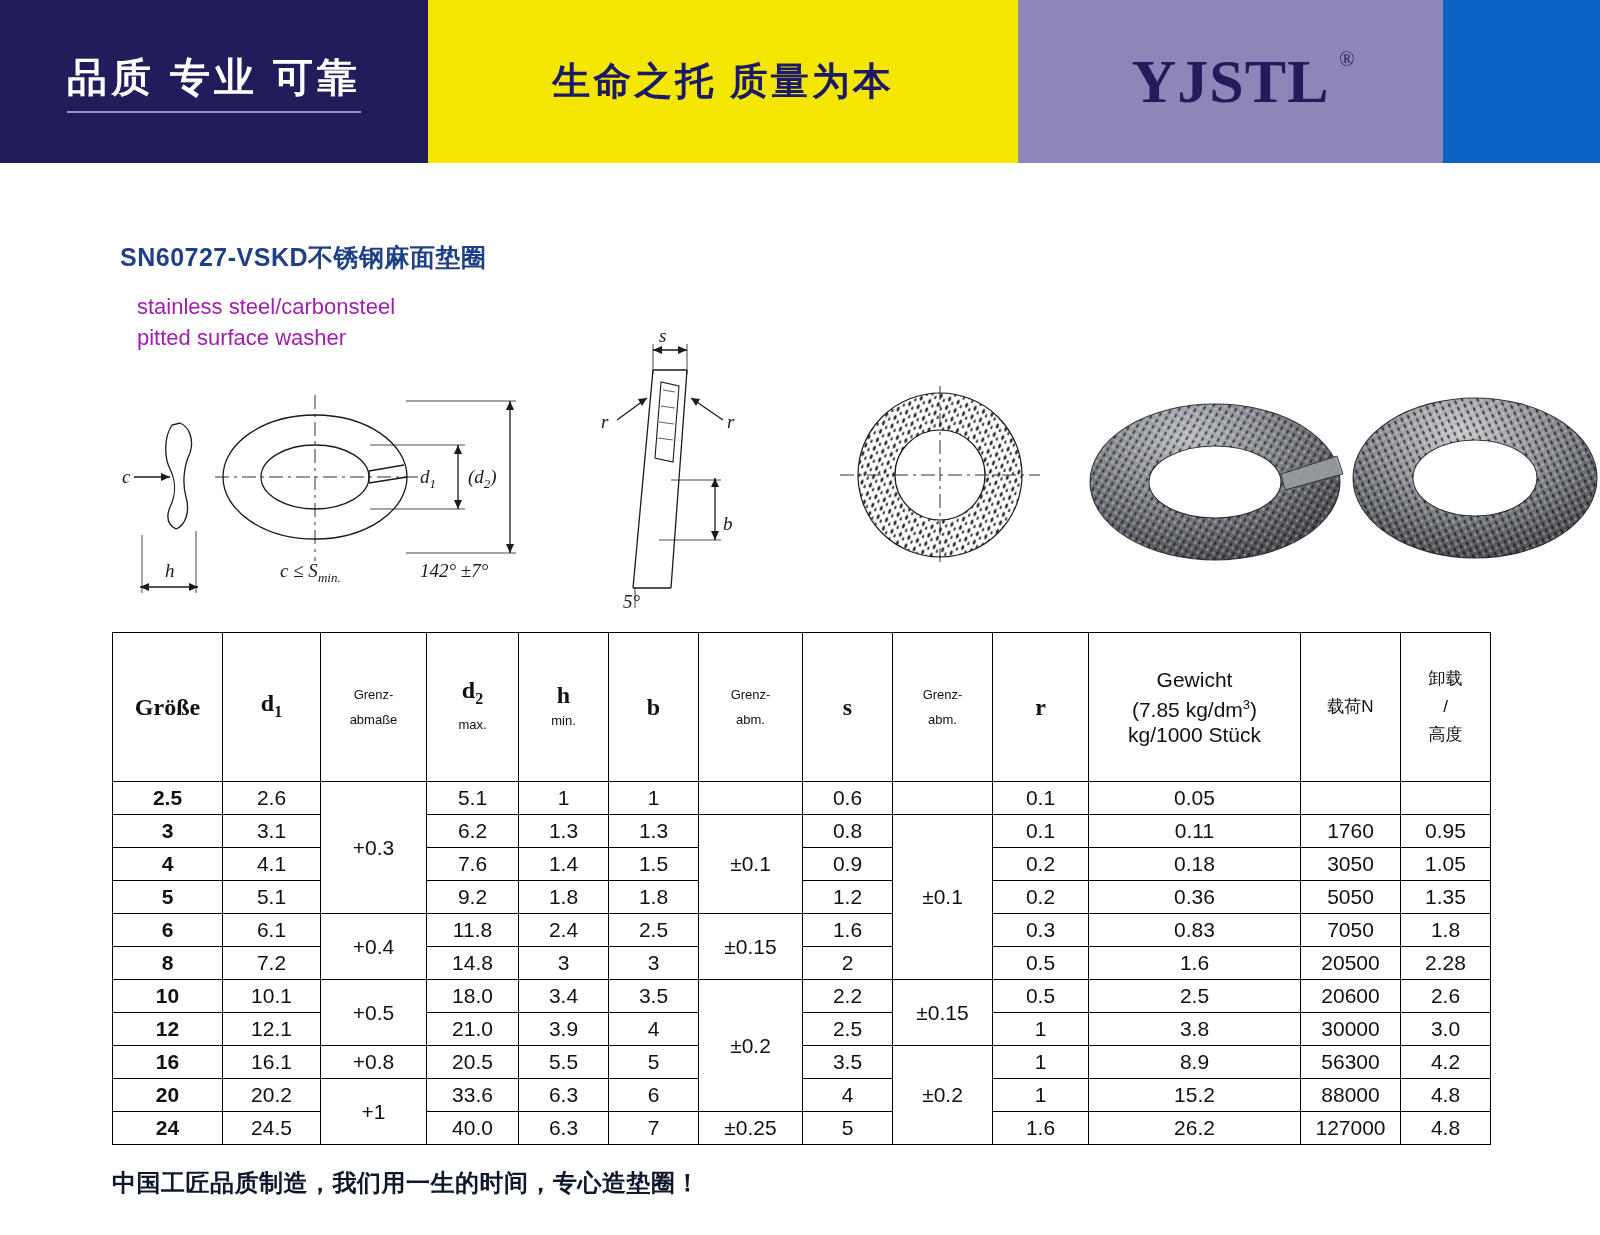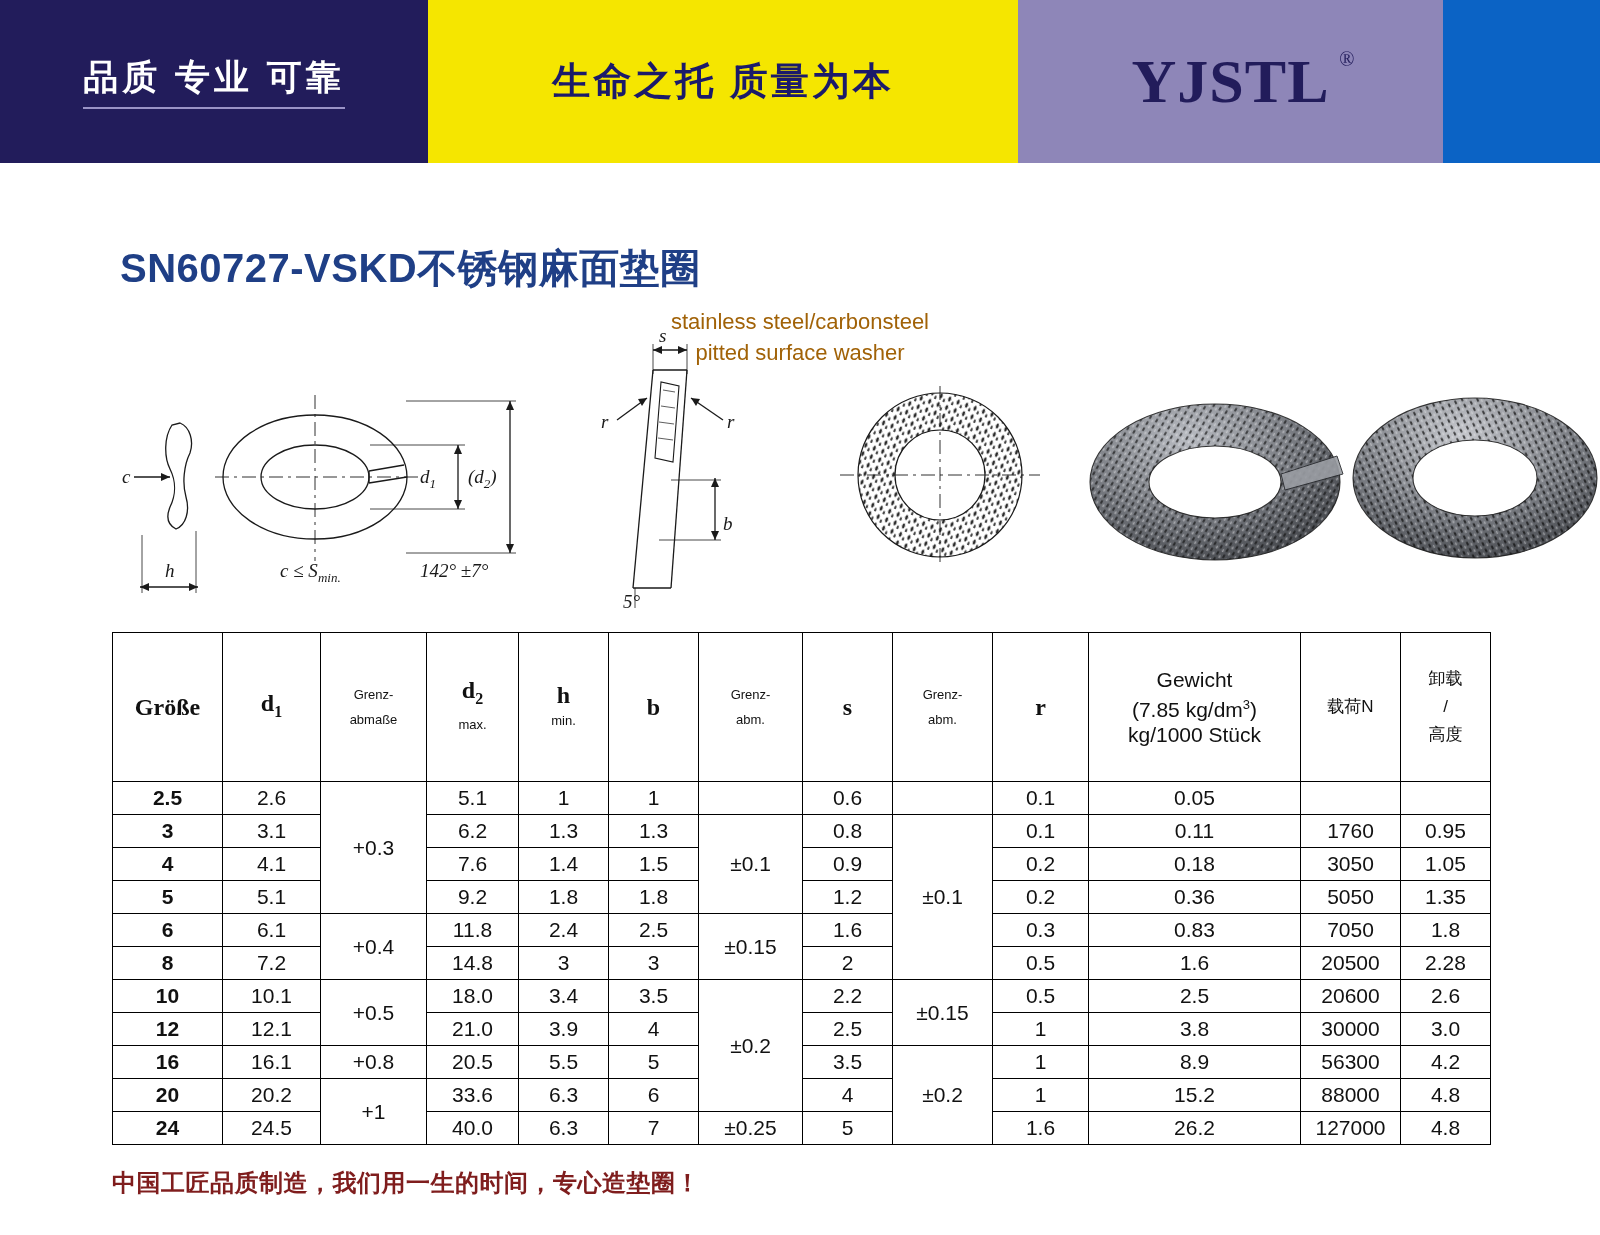--- a/index.html
+++ b/index.html
@@ -38,21 +38,21 @@
   .seg-yellow {
     width: 590px;
     background: #f5e600;
   }
   .seg-blue {
     width: 157px;
     background: #0b63c5;
   }
   .slogan-left {
     color: #ffffff;
-    font-size: 35px;
+    font-size: 40px;
     font-weight: bold;
     letter-spacing: 4px;
     padding-bottom: 6px;
     border-bottom: 2px solid #9a93c6;
   }
   .logo-wrap {
     position: relative;
     color: #221c5b;
     font-weight: bold;
     font-size: 62px;
@@ -76,31 +76,30 @@
   
   .content {
     position: relative;
     padding: 0 120px;
   }
   .title-block {
     padding-top: 78px;
   }
   .title-cn {
     color: #1f3f86;
-    font-size: 40px;
+    font-size: 25px;
     font-weight: bold;
     letter-spacing: 0.5px;
-    margin: 0 0 10px 0;
+    margin: 0 0 16px 0;
   }
   .title-en {
-    color: #a16207;
+    color: #a21caf;
     font-size: 22px;
     line-height: 31px;
-    margin: 0;
-    text-align: center;
+    margin: 17px;
   }
 
   
   .figures {
     position: absolute;
     left: 120px;
     top: 330px;
     width: 1360px;
     height: 280px;
   }
@@ -181,21 +180,21 @@
   col.c-r      { width: 96px;  }
   col.c-w      { width: 212px; }
   col.c-load   { width: 100px; }
   col.c-unload { width: 90px;  }
 
   
   .footer-note {
     position: absolute;
     left: 112px;
     top: 1167px;
-    color: #7f1d1d;
+    color: #0f172a;
     font-size: 24px;
     font-weight: bold;
     letter-spacing: 0.5px;
   }
 </style>
 </head>
 <body>
 
 <div class="banner">
   <div class="banner-seg seg-navy">

